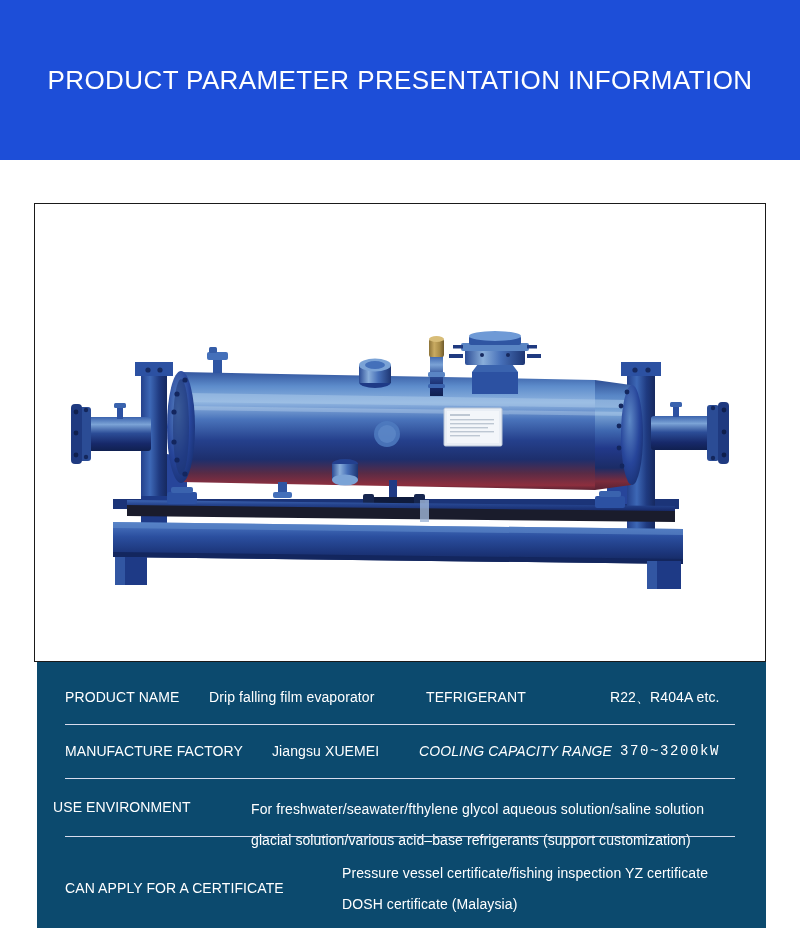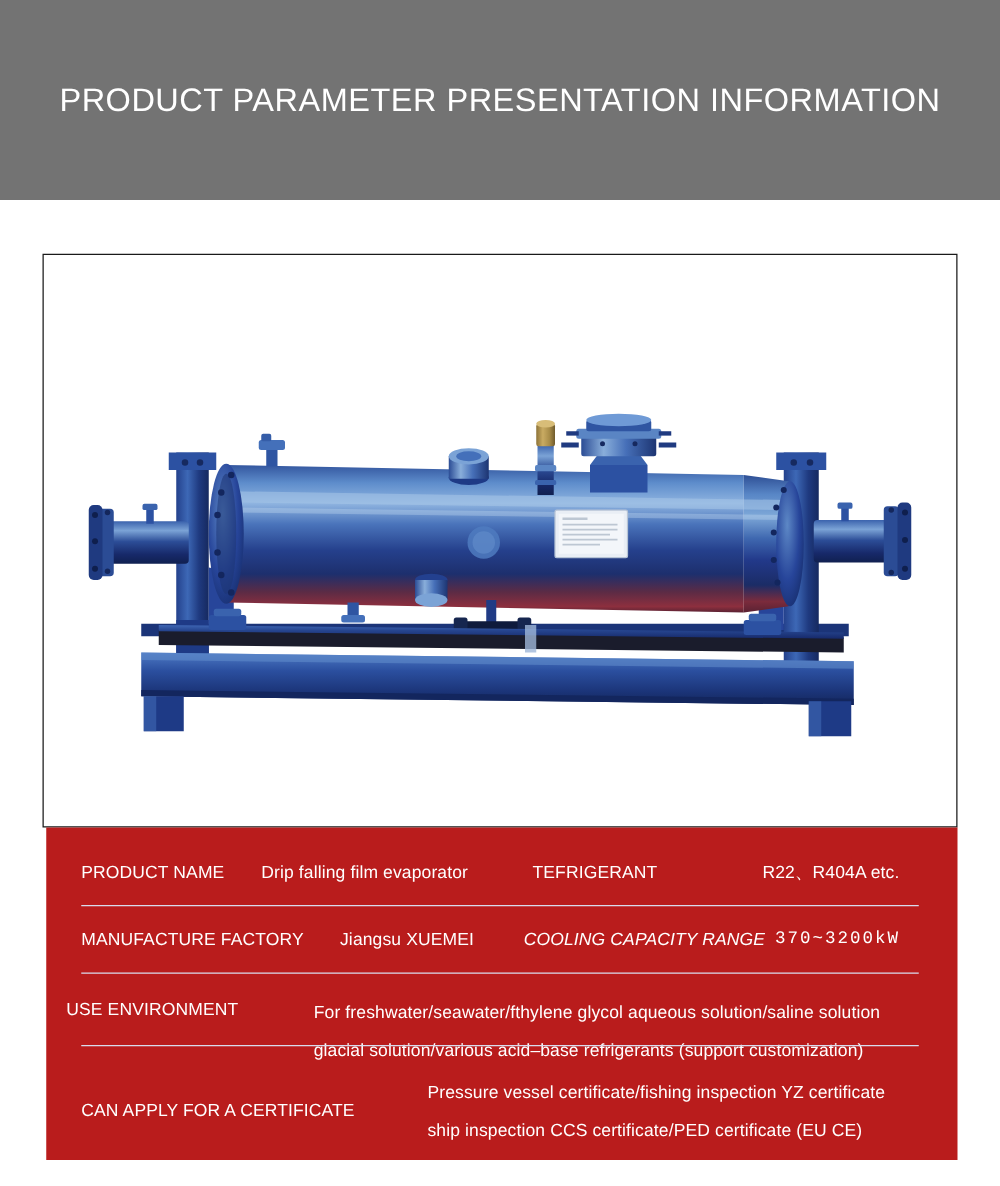--- a/index.html
+++ b/index.html
@@ -7,21 +7,21 @@
     width:800px;height:949px;background:#ffffff;
     font-family:"Liberation Sans",sans-serif;
     -webkit-font-smoothing:antialiased;
     overflow:hidden;position:relative;
   }
   .page{position:relative;width:800px;height:949px;}
 
   
   .header-band{
     position:absolute;left:0;top:0;width:800px;height:160px;
-    background:#737373;
+    background:#1d4ed8;
   }
   .header-title{
     position:absolute;left:0;top:0;width:800px;height:160px;
     display:flex;align-items:center;justify-content:center;
     color:#ffffff;font-size:26px;letter-spacing:.4px;
     font-family:"Liberation Sans",sans-serif;font-weight:400;
     white-space:nowrap;
   }
 
   
@@ -29,21 +29,21 @@
     position:absolute;left:34px;top:203px;width:732px;height:459px;
     background:#ffffff;border:1px solid #1a1a1a;box-sizing:border-box;
     overflow:hidden;
   }
   .product-stage{position:absolute;left:0;top:0;width:730px;height:457px;}
   .product-svg{position:absolute;left:0;top:0;}
 
   
   .spec-table{
     position:absolute;left:37px;top:662px;width:729px;height:266px;
-    background:#b91c1c;
+    background:#0c4a6e;
   }
   .spec-row{position:absolute;left:0;width:729px;box-sizing:border-box;}
   .divider{
     position:absolute;left:28px;width:670px;height:1px;background:#d9dced;
   }
   .cell{
     position:absolute;color:#ffffff;white-space:nowrap;
     font-family:"Liberation Sans",sans-serif;
   }
   .lbl{font-size:14px;letter-spacing:.1px;}
@@ -329,19 +329,18 @@
         <div>For freshwater/seawater/fthylene glycol aqueous solution/saline solution</div>
         <div>glacial solution/various acid–base refrigerants (support customization)</div>
       </span>
     </div>
     <div class="divider" style="top:174px;"></div>
 
     <div class="spec-row">
       <span class="cell lbl" style="left:28px;top:218px;">CAN APPLY FOR A CERTIFICATE</span>
       <span class="cell val multiline" style="left:305px;top:190px;">
         <div>Pressure vessel certificate/fishing inspection YZ certificate</div>
-        <div>ship inspection CCS certificate/PED certificate (EU CE)</div>
         <div>DOSH certificate (Malaysia)</div>
       </span>
     </div>
 
   </div>
 </div>
 
 </body></html>

